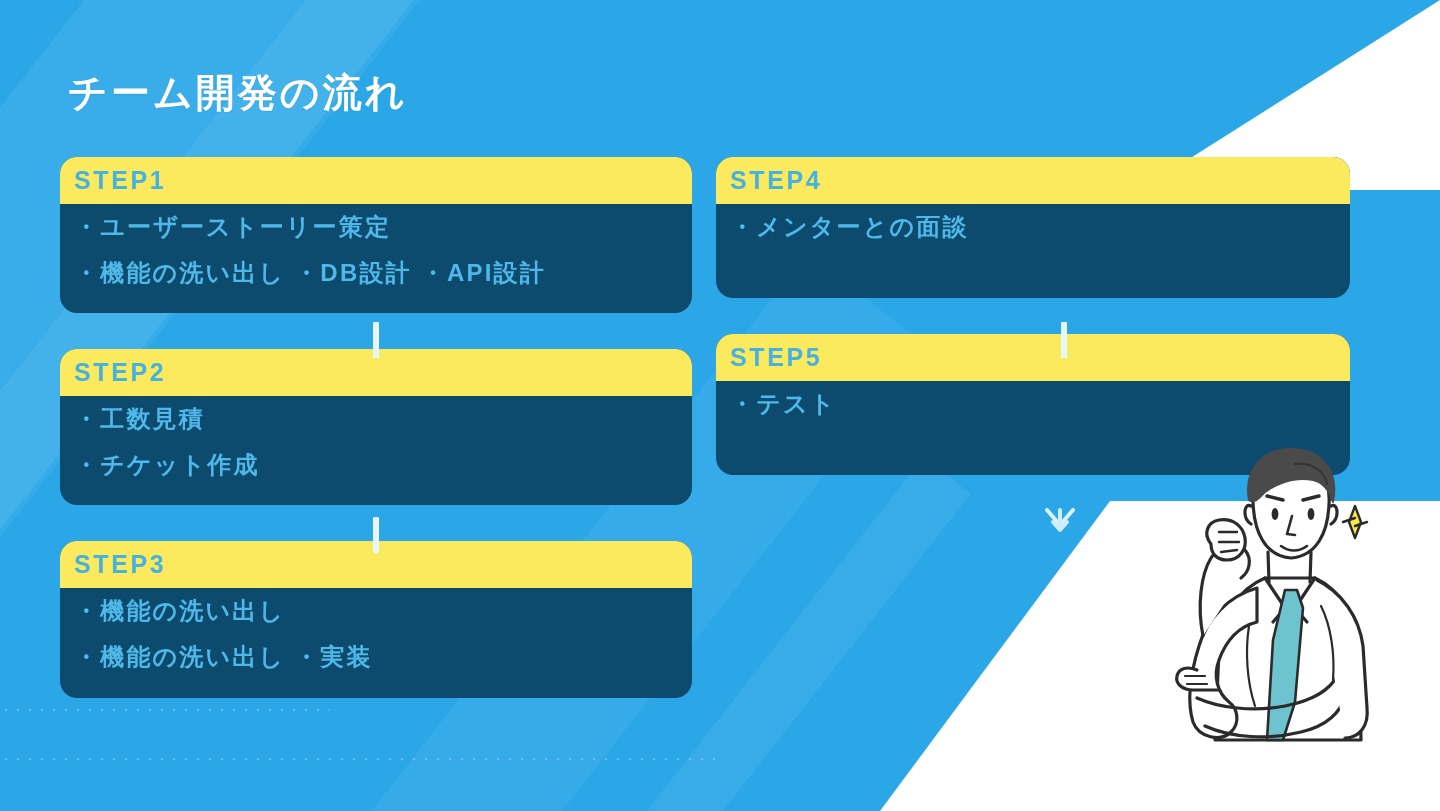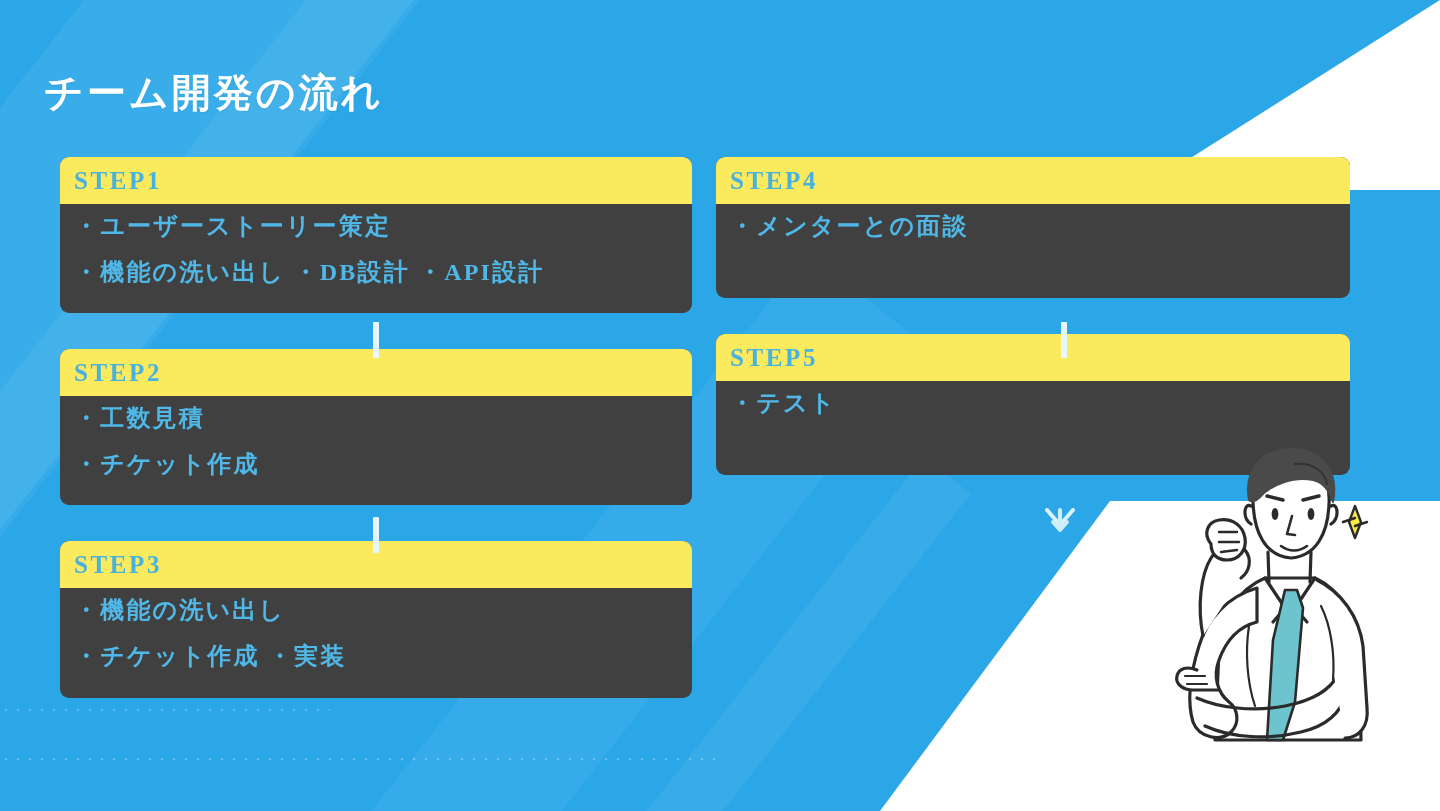--- a/index.html
+++ b/index.html
@@ -36,33 +36,33 @@
     position:absolute;right:0;bottom:0;width:620px;height:310px;background:#ffffff;
     clip-path:polygon(290px 0, 100% 0, 100% 100%, 60px 100%);
   }
   .wedge-br2{
     position:absolute;left:850px;bottom:0;width:220px;height:125px;background:#ffffff;
     clip-path:polygon(100% 0,100% 100%,60px 100%);
   }
 
   
   .title{
-    position:absolute;left:44px;top:66px;
+    position:absolute;left:68px;top:66px;
     color:#ffffff;font-size:39px;font-weight:700;letter-spacing:3px;
     text-shadow:0 1px 2px rgba(0,0,0,.06);
     white-space:nowrap;
   }
 
   
   .col{position:absolute;top:157px;}
   .col-left{left:60px;width:632px;}
   .col-right{left:716px;width:634px;}
 
   
-  .card{position:relative;background:#404040;border-radius:9px;overflow:hidden;margin-bottom:36px;font-family:Liberation Serif, serif;}
+  .card{position:relative;background:#0c4a6e;border-radius:17px;overflow:hidden;margin-bottom:36px;}
   .card-head{
     background:#FBE95E;height:47px;line-height:47px;
     padding-left:14px;
     color:#45B2E0;font-size:25px;font-weight:700;letter-spacing:2.6px;
   }
   .card-body{padding:0 0 18px 14px;min-height:94px;box-sizing:border-box;}
   .bullet{
     color:#4FB8E8;font-size:24px;font-weight:700;letter-spacing:2.2px;
     line-height:1.9;white-space:nowrap;
   }
@@ -118,21 +118,21 @@
       <div class="card-body">
         <div class="bullet">・工数見積</div>
         <div class="bullet">・チケット作成</div>
       </div>
     </div>
 
     <div class="card">
       <div class="card-head">STEP3</div>
       <div class="card-body">
         <div class="bullet">・機能の洗い出し</div>
-        <div class="bullet">・チケット作成 ・実装</div>
+        <div class="bullet">・機能の洗い出し ・実装</div>
       </div>
     </div>
 
   </div>
 
   <div class="col col-right">
 
     <div class="card wide">
       <div class="card-head">STEP4</div>
       <div class="card-body">

